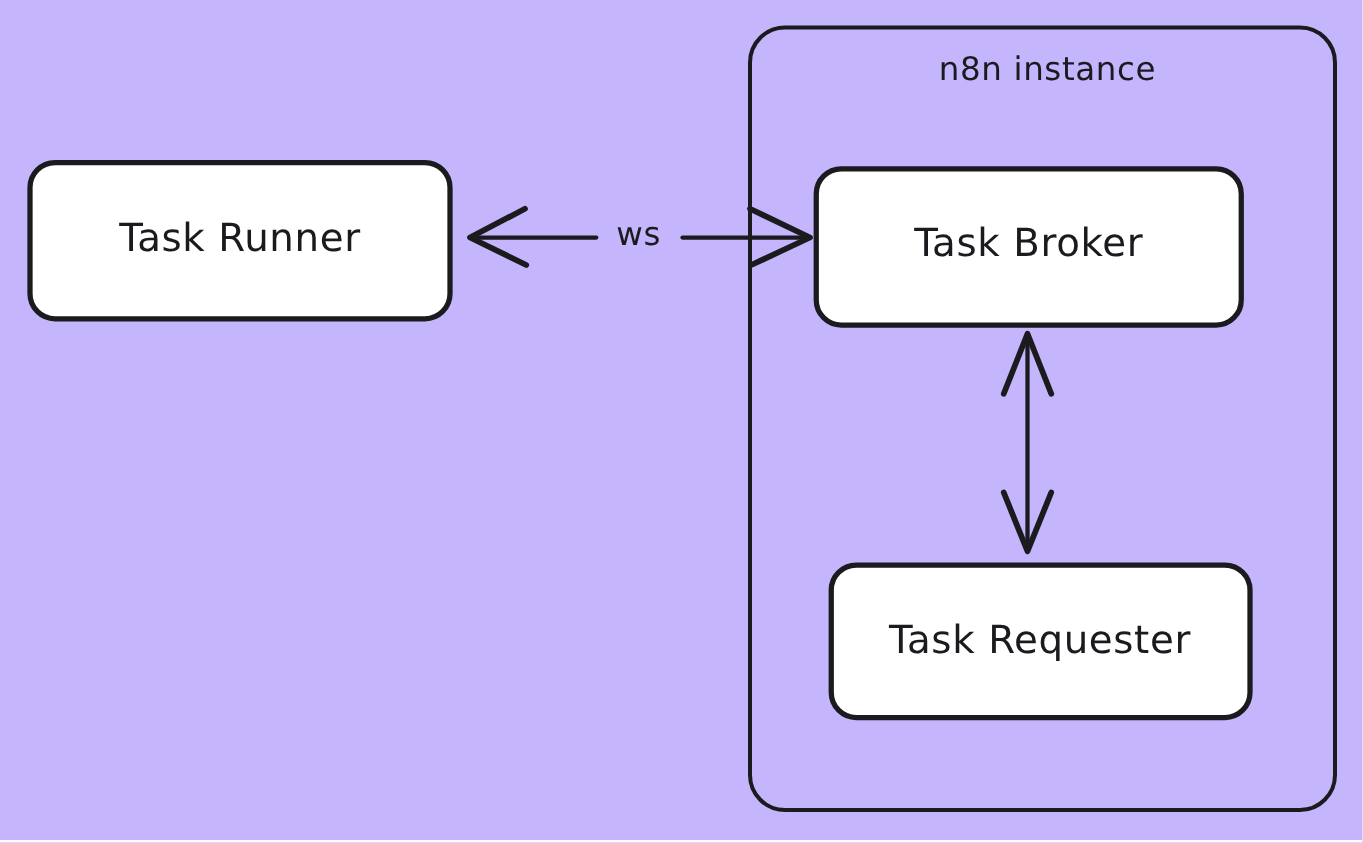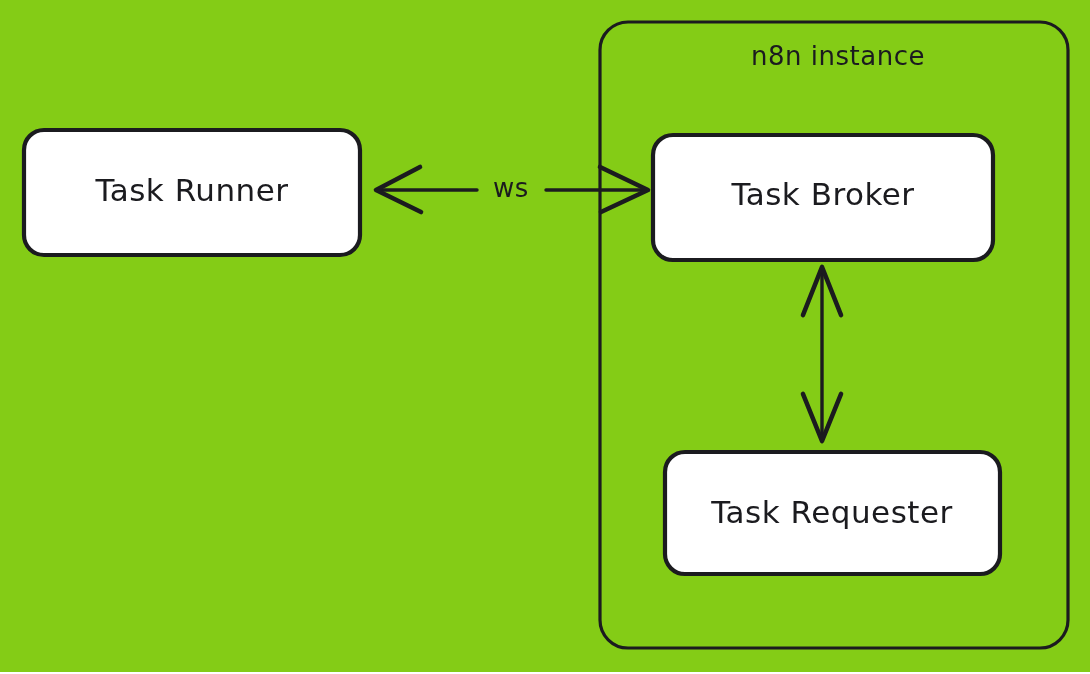--- a/index.html
+++ b/index.html
@@ -8,21 +8,21 @@
     padding: 0;
     background: #ffffff;
   }
   body {
     font-family: "DejaVu Sans", sans-serif;
   }
   #diagram-canvas {
     position: relative;
     width: 1090px;
     height: 672px;
-    background: #84cc16;
+    background: #c4b5fd;
     overflow: hidden;
   }
   #diagram-svg {
     position: absolute;
     top: 0;
     left: 0;
     width: 1090px;
     height: 674px;
     display: block;
   }

